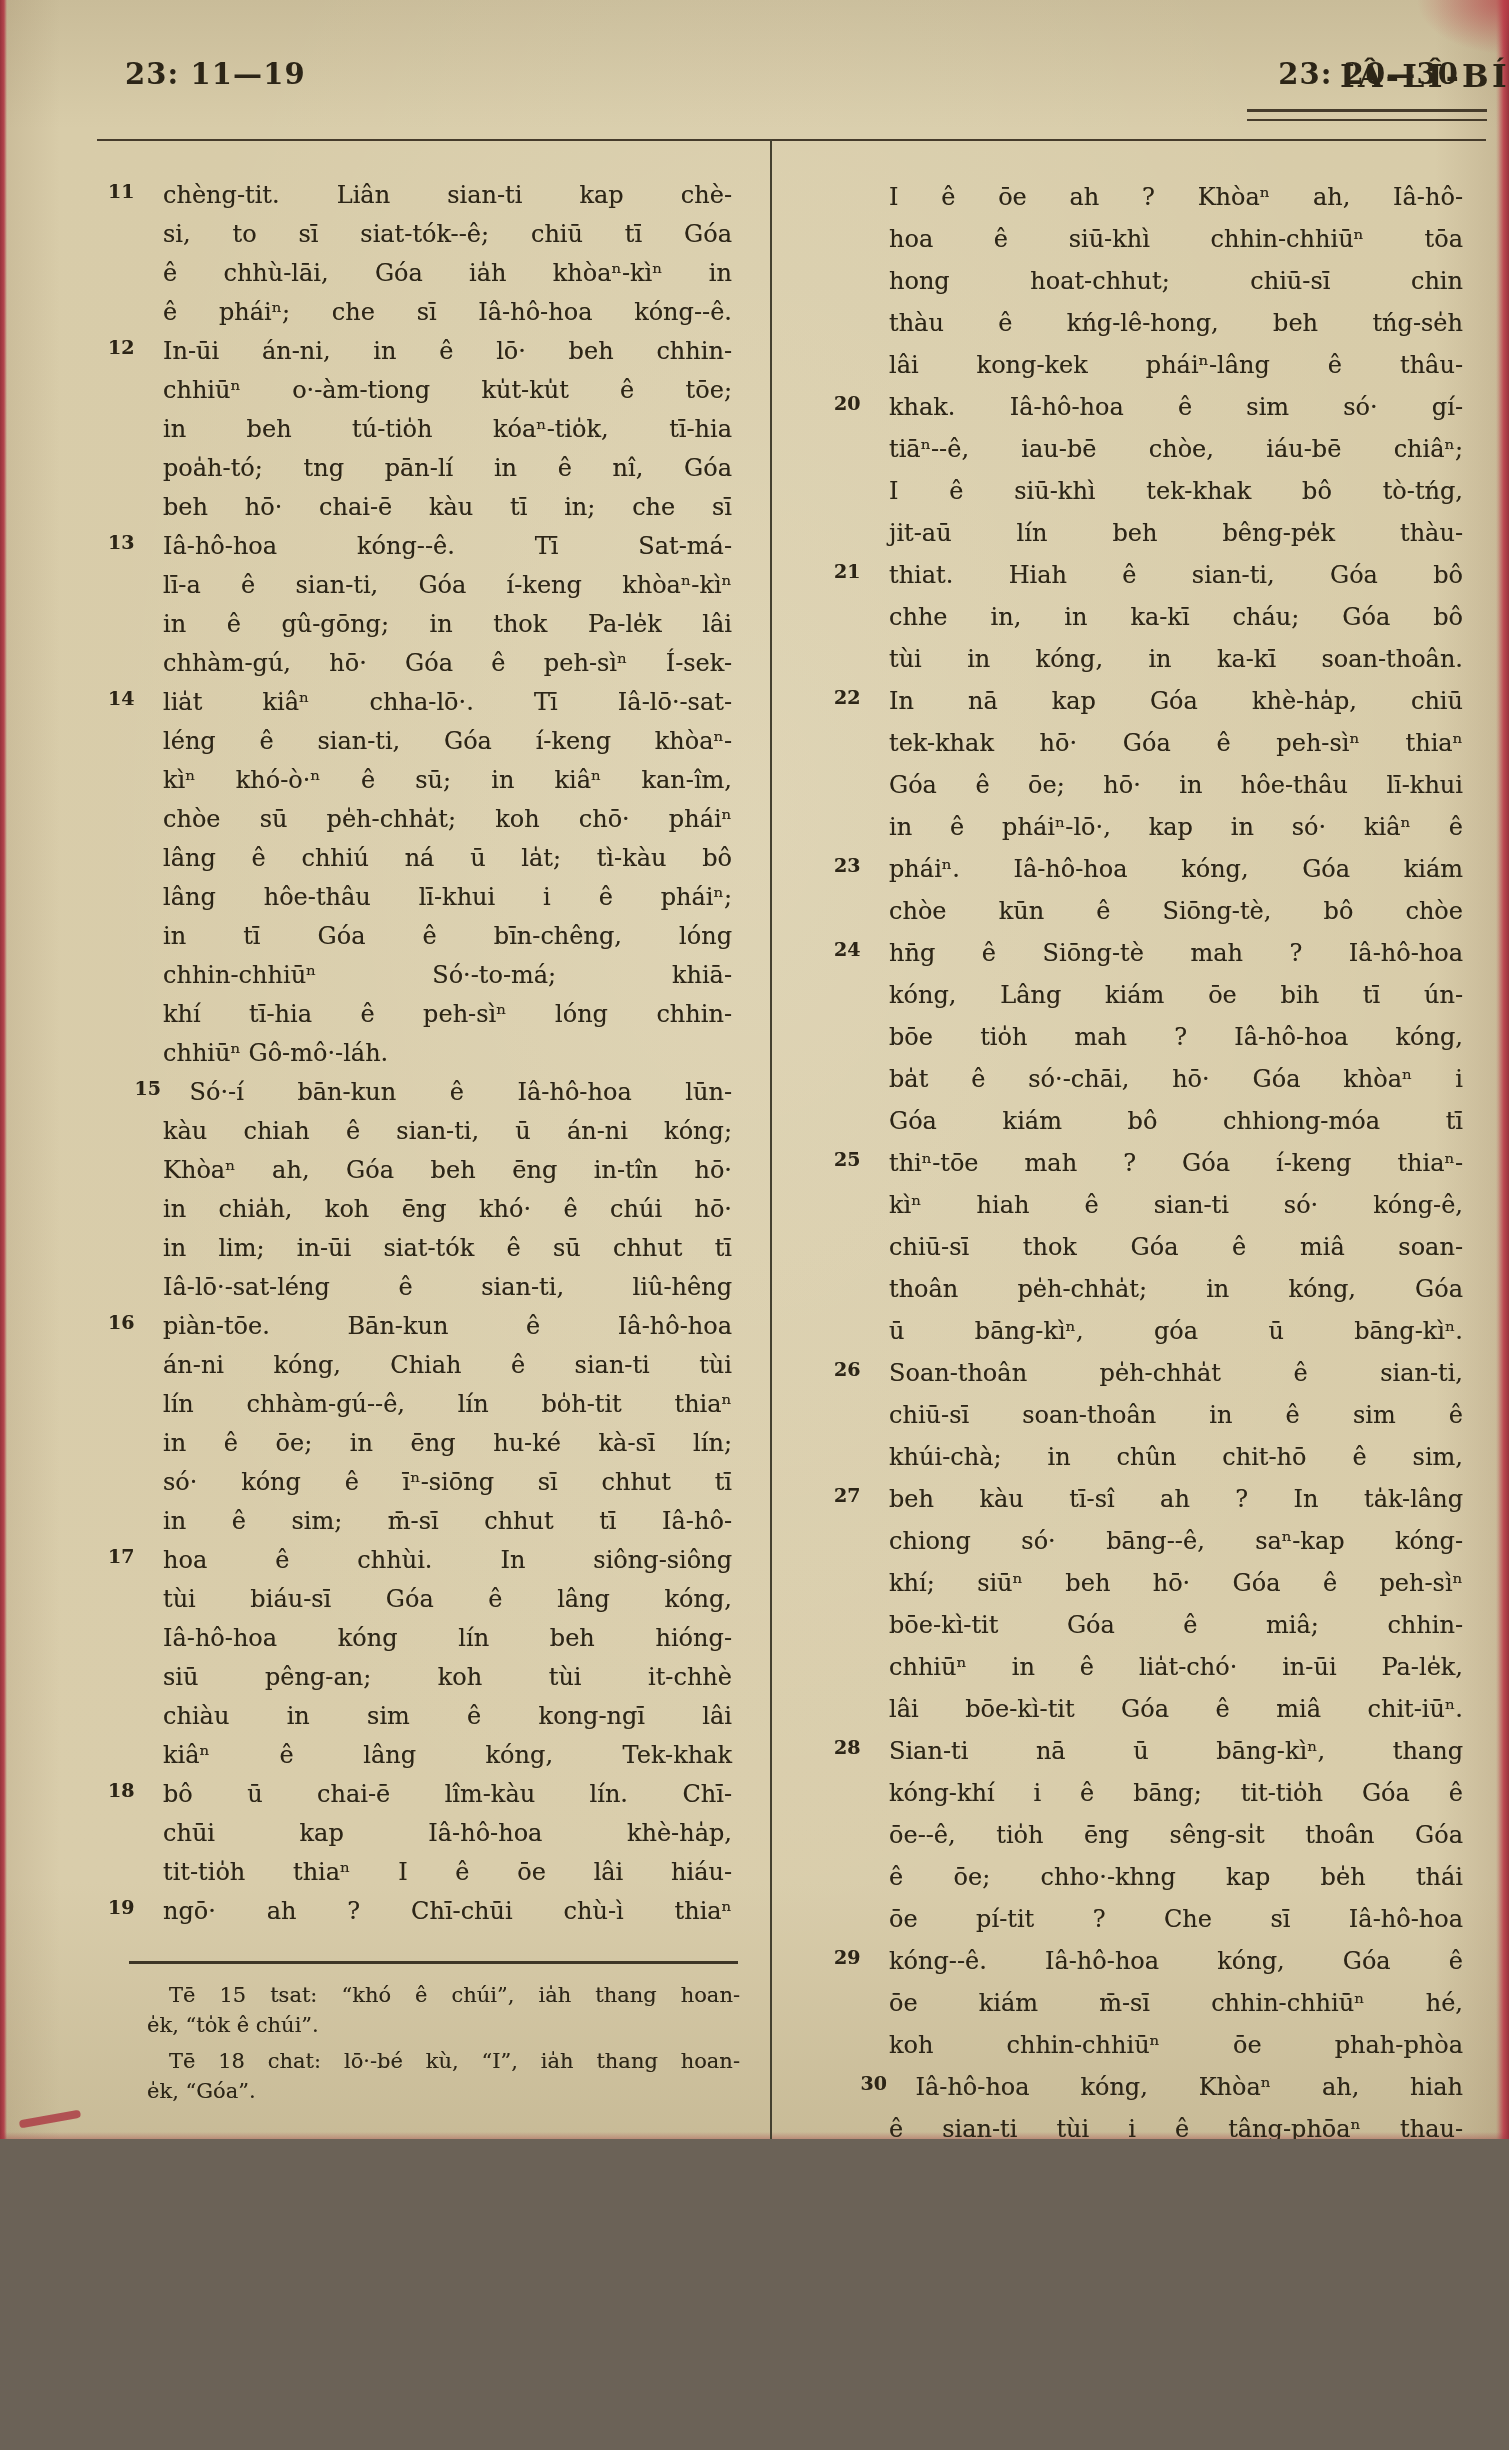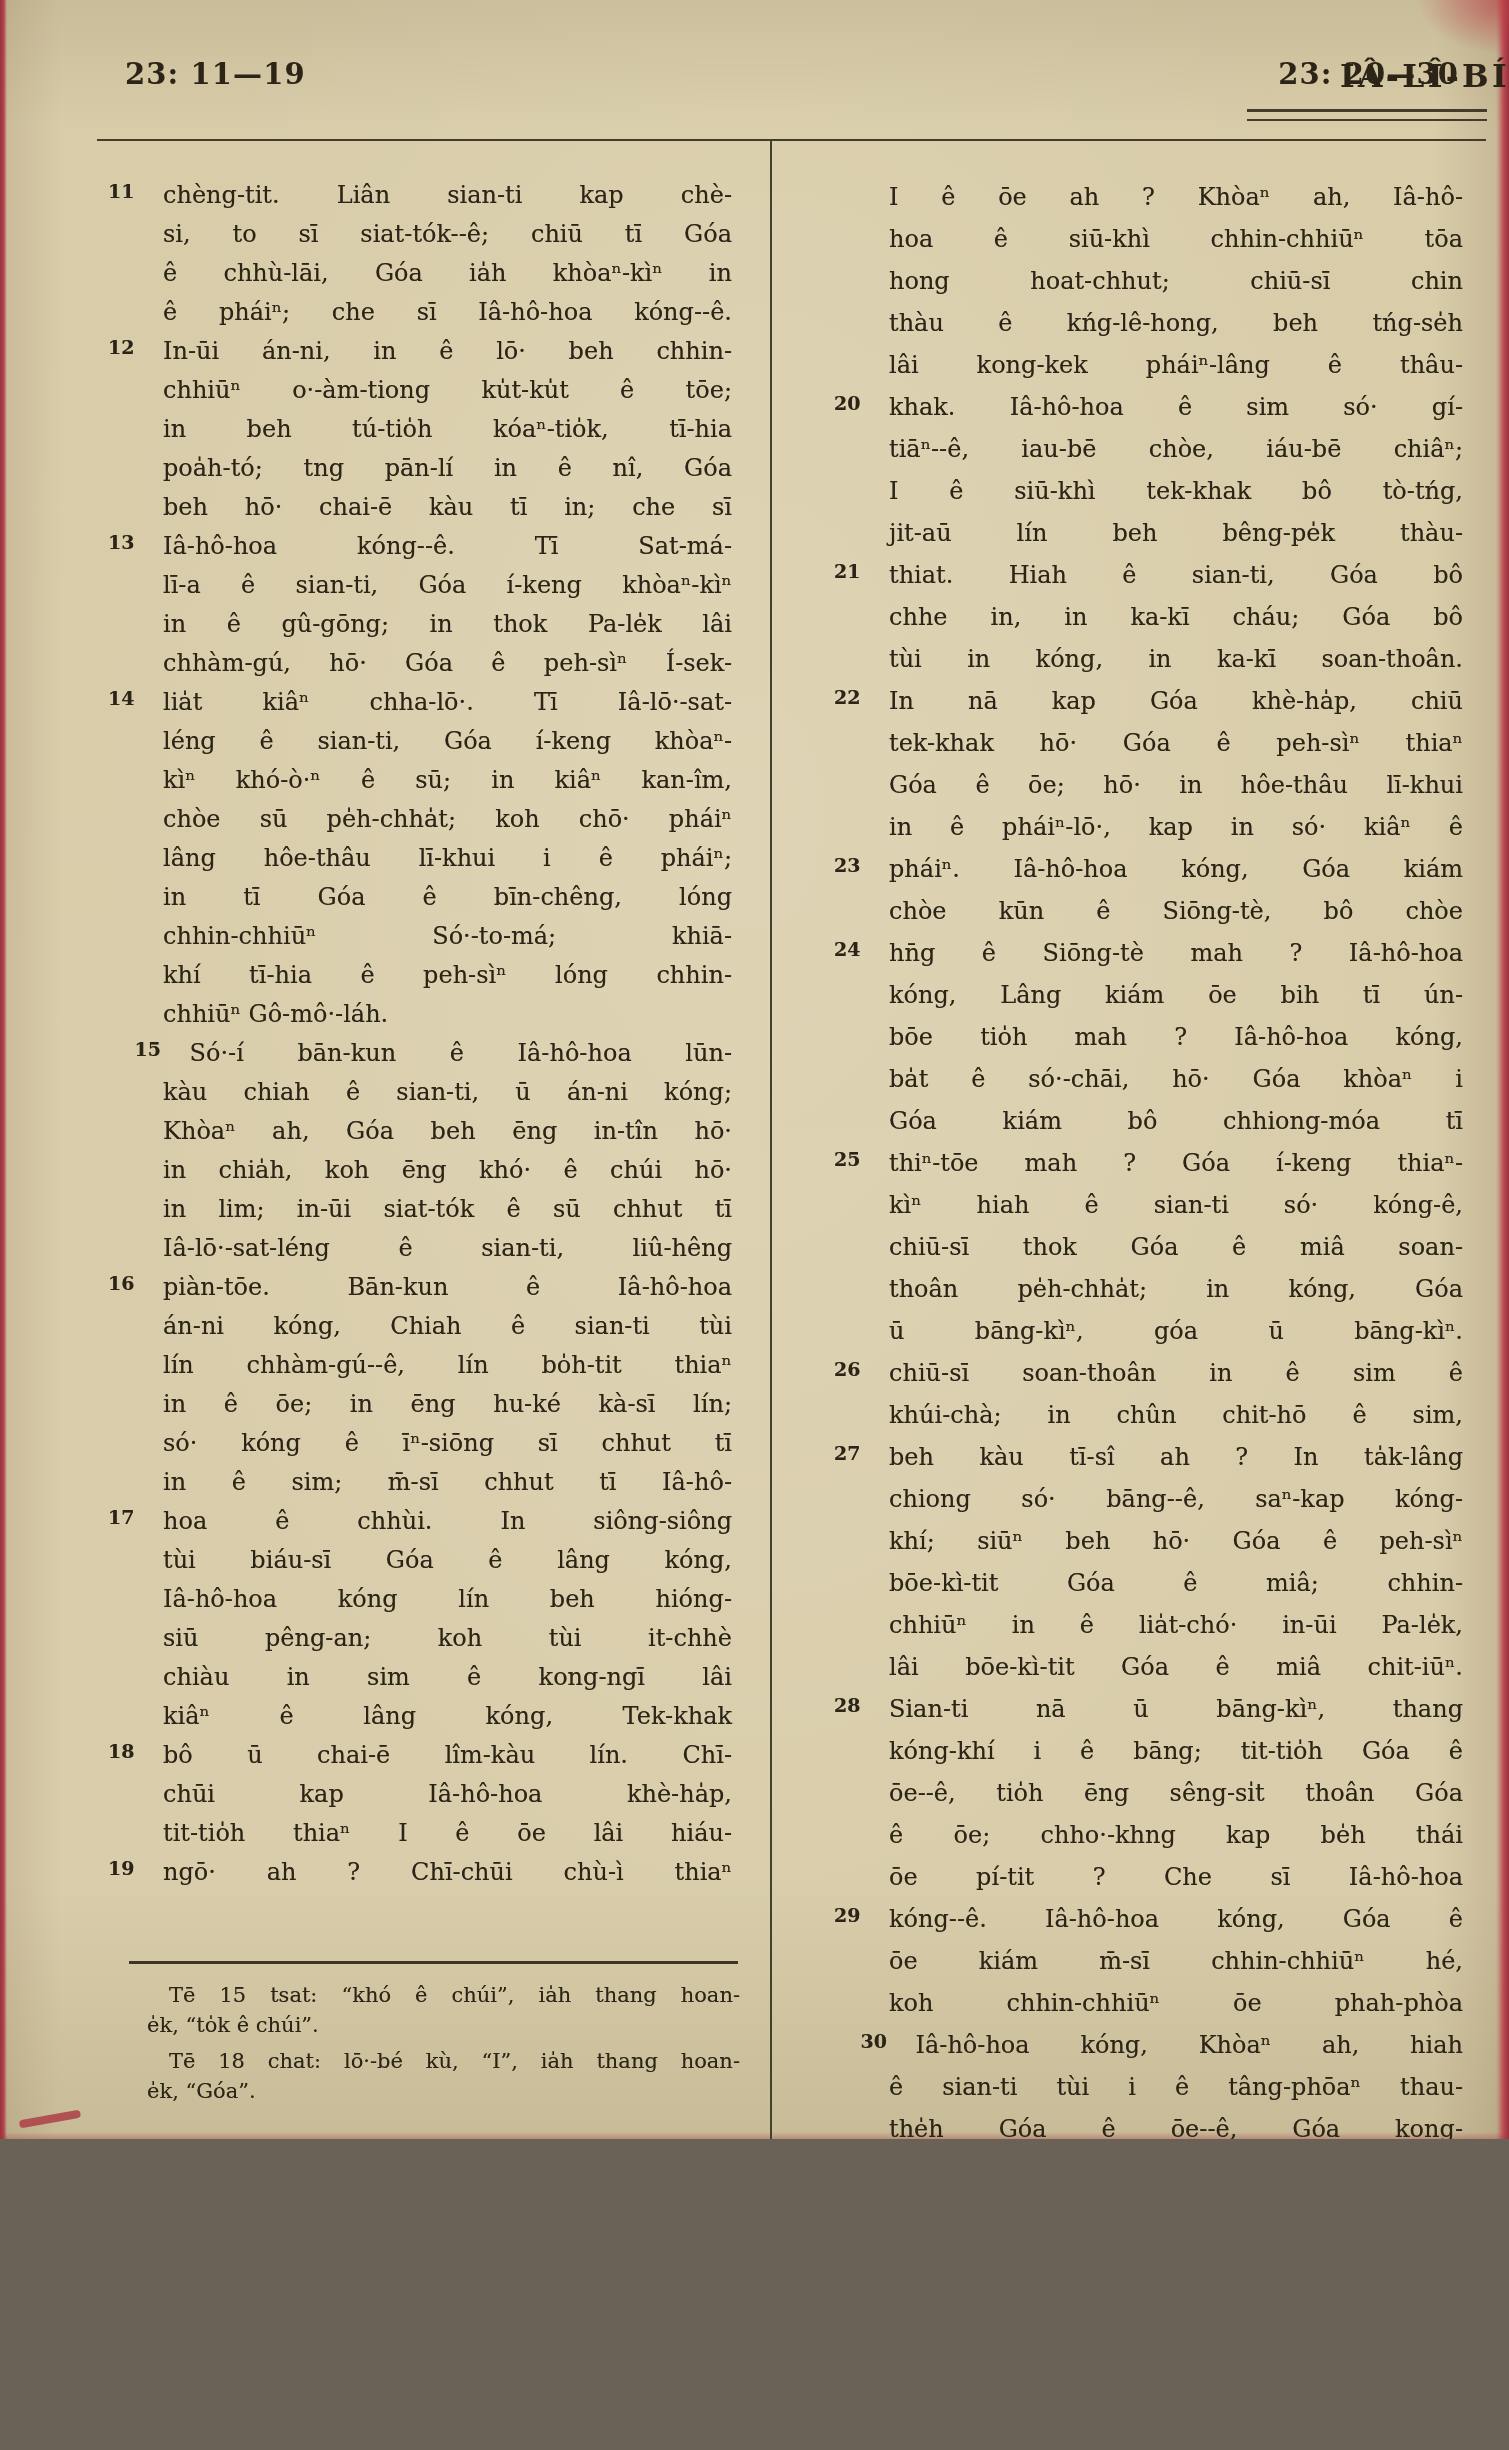--- a/index.html
+++ b/index.html
@@ -97,20 +97,21 @@
       <div class="line"><span class="txt">poa̍h-tó; tng pān-lí in ê nî, Góa</span></div>
       <div class="line"><span class="txt">beh hō· chai-ē kàu tī in; che sī</span></div>
       <div class="line"><span class="vnum">13</span><span class="txt">Iâ-hô-hoa kóng--ê.  Tī Sat-má-</span></div>
       <div class="line"><span class="txt">lī-a ê sian-ti, Góa í-keng khòaⁿ-kìⁿ</span></div>
       <div class="line"><span class="txt">in ê gû-gōng; in thok Pa-le̍k lâi</span></div>
       <div class="line"><span class="txt">chhàm-gú, hō· Góa ê peh-sìⁿ Í-sek-</span></div>
       <div class="line"><span class="vnum">14</span><span class="txt">lia̍t kiâⁿ chha-lō·.  Tī Iâ-lō·-sat-</span></div>
       <div class="line"><span class="txt">léng ê sian-ti, Góa í-keng khòaⁿ-</span></div>
       <div class="line"><span class="txt">kìⁿ khó-ò·ⁿ ê sū; in kiâⁿ kan-îm,</span></div>
       <div class="line"><span class="txt">chòe sū pe̍h-chha̍t; koh chō· pháiⁿ</span></div>
+      <div class="line"><span class="txt">lâng ê chhiú ná ū la̍t; tì-kàu bô</span></div>
       <div class="line"><span class="txt">lâng hôe-thâu lī-khui i ê pháiⁿ;</span></div>
       <div class="line"><span class="txt">in tī Góa ê bīn-chêng, lóng</span></div>
       <div class="line"><span class="txt">chhin-chhiūⁿ Só·-to-má; khiā-</span></div>
       <div class="line"><span class="txt">khí tī-hia ê peh-sìⁿ lóng chhin-</span></div>
       <div class="line noj"><span class="txt">chhiūⁿ Gô-mô·-láh.</span></div>
       <div class="line ind"><span class="vnum">15</span><span class="txt">Só·-í bān-kun ê Iâ-hô-hoa lūn-</span></div>
       <div class="line"><span class="txt">kàu chiah ê sian-ti, ū án-ni kóng;</span></div>
       <div class="line"><span class="txt">Khòaⁿ ah, Góa beh ēng in-tîn hō·</span></div>
       <div class="line"><span class="txt">in chia̍h, koh ēng khó· ê chúi hō·</span></div>
       <div class="line"><span class="txt">in lim; in-ūi siat-tók ê sū chhut tī</span></div>
@@ -163,21 +164,21 @@
       <div class="line"><span class="vnum">24</span><span class="txt">hn̄g ê Siōng-tè mah ?  Iâ-hô-hoa</span></div>
       <div class="line"><span class="txt">kóng, Lâng kiám ōe bih tī ún-</span></div>
       <div class="line"><span class="txt">bōe tio̍h mah ?  Iâ-hô-hoa kóng,</span></div>
       <div class="line"><span class="txt">ba̍t ê só·-chāi, hō· Góa khòaⁿ i</span></div>
       <div class="line"><span class="txt">Góa kiám bô chhiong-móa tī</span></div>
       <div class="line"><span class="vnum">25</span><span class="txt">thiⁿ-tōe mah ?  Góa í-keng thiaⁿ-</span></div>
       <div class="line"><span class="txt">kìⁿ hiah ê sian-ti só· kóng-ê,</span></div>
       <div class="line"><span class="txt">chiū-sī thok Góa ê miâ soan-</span></div>
       <div class="line"><span class="txt">thoân pe̍h-chha̍t; in kóng, Góa</span></div>
       <div class="line"><span class="txt">ū bāng-kìⁿ, góa ū bāng-kìⁿ.</span></div>
-      <div class="line"><span class="vnum">26</span></div>
+      <div class="line"><span class="vnum">26</span><span class="txt">Soan-thoân pe̍h-chha̍t ê sian-ti,</span></div>
       <div class="line"><span class="txt">chiū-sī soan-thoân in ê sim ê</span></div>
       <div class="line"><span class="txt">khúi-chà; in chûn chit-hō ê sim,</span></div>
       <div class="line"><span class="vnum">27</span><span class="txt">beh kàu tī-sî ah ?  In ta̍k-lâng</span></div>
       <div class="line"><span class="txt">chiong só· bāng--ê, saⁿ-kap kóng-</span></div>
       <div class="line"><span class="txt">khí; siūⁿ beh hō· Góa ê peh-sìⁿ</span></div>
       <div class="line"><span class="txt">bōe-kì-tit Góa ê miâ; chhin-</span></div>
       <div class="line"><span class="txt">chhiūⁿ in ê lia̍t-chó· in-ūi Pa-le̍k,</span></div>
       <div class="line"><span class="txt">lâi bōe-kì-tit Góa ê miâ chit-iūⁿ.</span></div>
       <div class="line"><span class="vnum">28</span><span class="txt">Sian-ti nā ū bāng-kìⁿ, thang</span></div>
       <div class="line"><span class="txt">kóng-khí i ê bāng; tit-tio̍h Góa ê</span></div>

